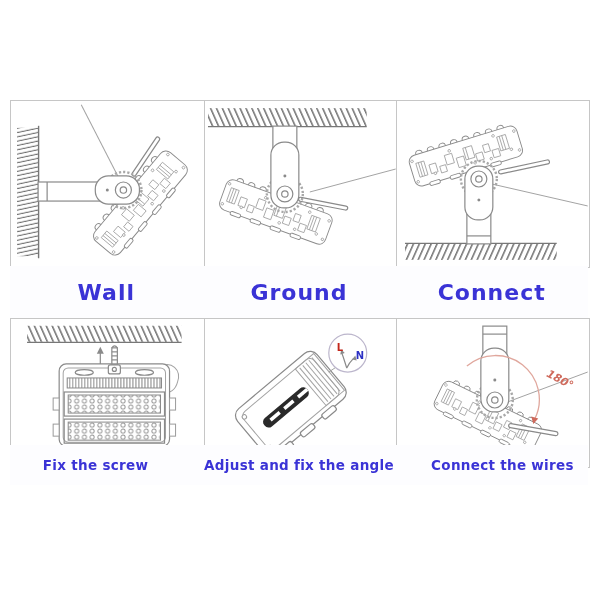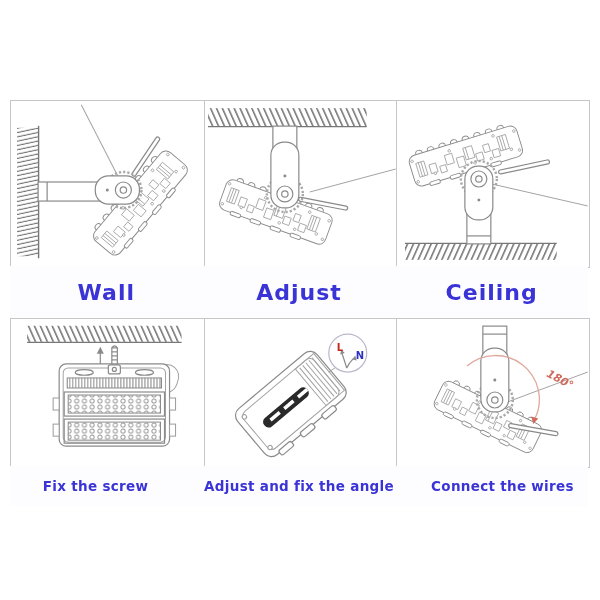--- a/index.html
+++ b/index.html
@@ -8,21 +8,21 @@
   .panel-grid{position:absolute;left:10px;width:578px;display:grid;
               grid-template-columns:1fr 1fr 1fr;border:1px solid #c6c6c6;background:#fff;}
   .panel-grid.row1{top:100px;height:166px;}
   .panel-grid.row2{top:318px;height:148px;}
   .cell{position:relative;overflow:hidden;}
   .cell + .cell{border-left:1px solid #c6c6c6;}
   .cell svg{display:block;width:100%;height:100%;}
   .caption-row{position:absolute;left:10px;width:578px;display:grid;
                grid-template-columns:1fr 1fr 1fr;background:#fdfdff;}
   .caption-row.row1c{top:266px;height:52px;text-align:center;}
-  .caption-row.row2c{top:466px;height:40px;gap:23px;}
+  .caption-row.row2c{top:445px;height:40px;gap:23px;}
   .caption{display:flex;align-items:center;justify-content:center;
            color:#3a33d6;font-weight:bold;white-space:nowrap;}
   .row1c .caption{font-size:22px;letter-spacing:1px;}
   .row2c .caption{font-size:13.5px;letter-spacing:.3px;}
   
   .s  {stroke:#8a8a8a;stroke-width:1.2;fill:#fff;}
   .s2 {stroke:#9b9b9b;stroke-width:1;fill:#fff;}
   .sn {stroke:#8a8a8a;stroke-width:1.2;fill:none;}
   .thin{stroke:#a3a3a3;stroke-width:1;fill:none;}
   .edge{stroke:#777;stroke-width:1.4;fill:none;}
@@ -157,22 +157,22 @@
         <rect x="68" y="64" width="28" height="54" rx="13" class="s"></rect>
         <circle cx="82" cy="77" r="8" class="s"></circle>
         <circle cx="82" cy="77" r="3.2" class="s"></circle>
         <circle cx="82" cy="98" r="1.5" class="dot"></circle>
       </svg>
     </div>
   </div>
 
   <div class="caption-row row1c">
     <div class="caption">Wall</div>
-    <div class="caption">Adjust</div>
-    <div class="caption">Ceiling</div>
+    <div class="caption">Ground</div>
+    <div class="caption">Connect</div>
   </div>
 
   <div class="panel-grid row2">
 
     <div class="cell">
       <svg viewBox="0 0 192 146">
         <rect x="16" y="6" width="154" height="16" fill="url(#hatch-ceil)"></rect>
         <line x1="16" y1="22.5" x2="170" y2="22.5" class="edge"></line>
         <path d="M148,47 C160,40 170,50 166,62 C164,70 158,74 153,71" class="thin"></path>
         <rect x="48" y="44" width="110" height="82" rx="7" class="s"></rect>

